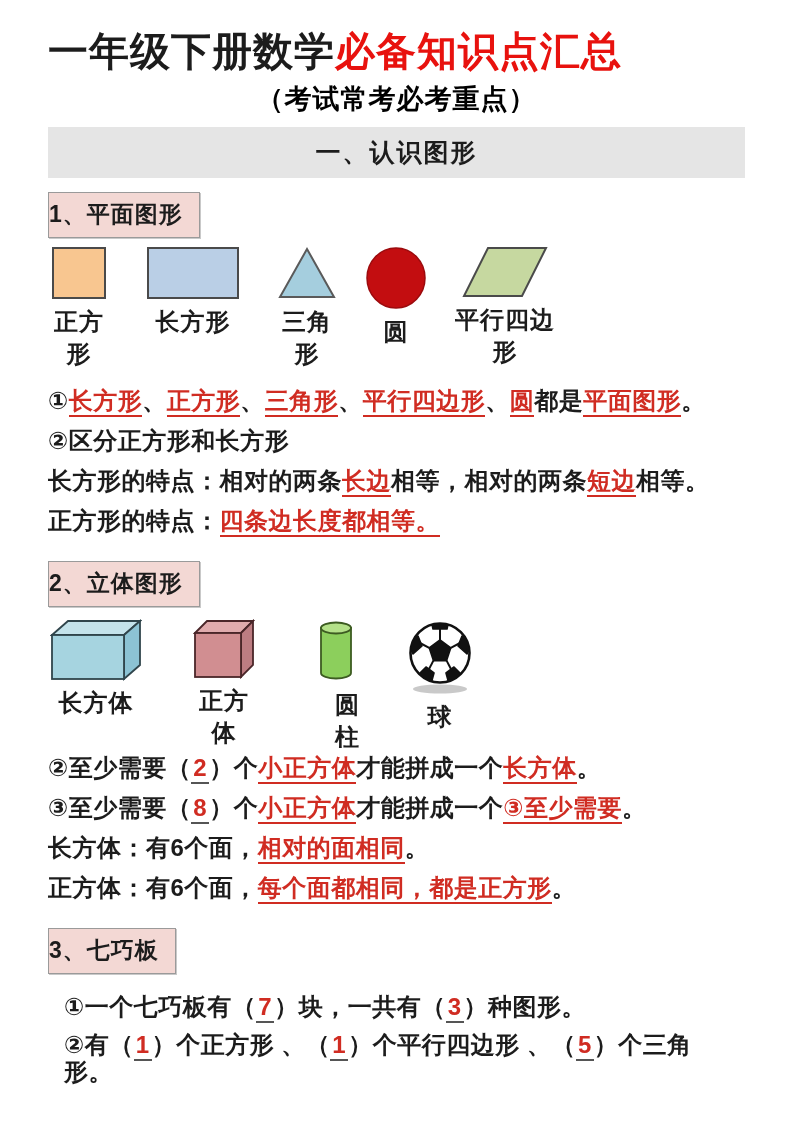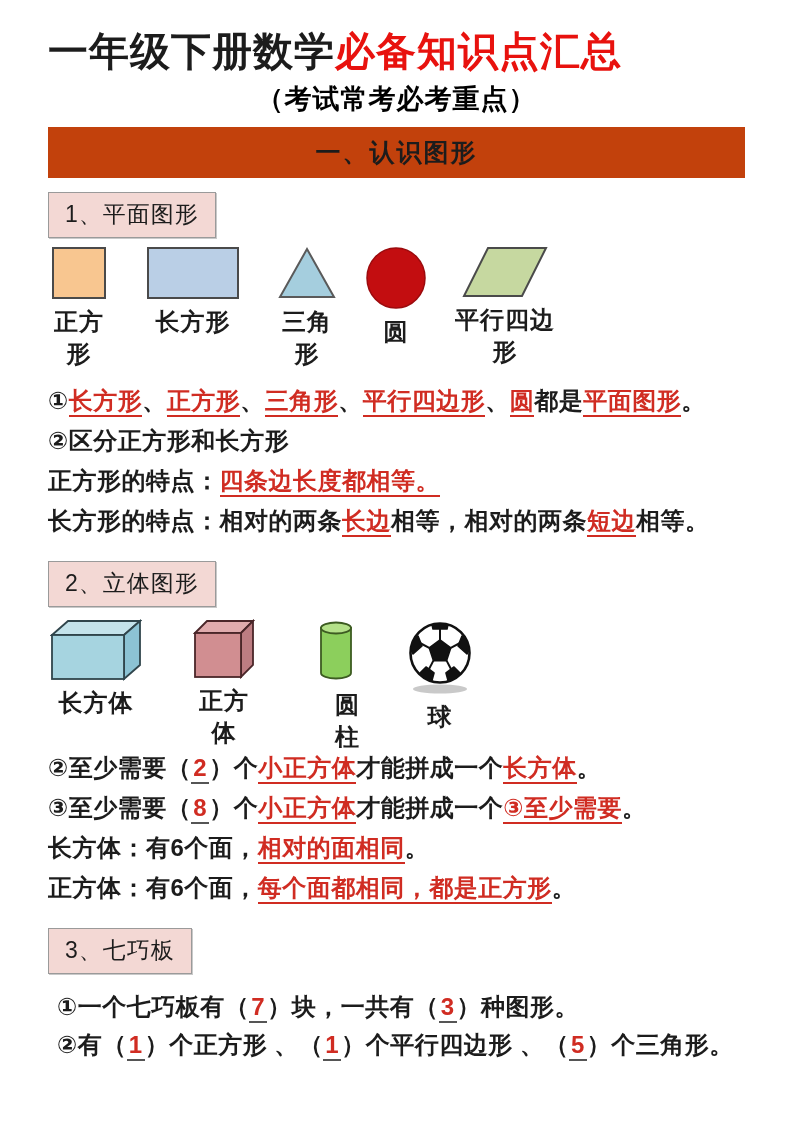--- a/index.html
+++ b/index.html
@@ -16,43 +16,43 @@
     font-size: 40px; font-weight: bold; letter-spacing: 1px; line-height: 50px;
   }
   .title .t-red { color: #e8120e; }
 
   .subtitle {
     text-align: center; margin-top: 5px;
     font-size: 27px; font-weight: bold; color: #000000; letter-spacing: 1px;
   }
 
   .section-bar {
-    margin-top: 10px; background: #c2410c;
+    margin-top: 10px; background: #e5e5e5;
     text-align: center; padding: 9px 0;
     font-size: 25px; font-weight: bold; letter-spacing: 2px;
   }
 
   .badge {
     display: inline-block; margin: 14px 0 8px 0;
     background: #f3d8d4; border: 1px solid #9a9a9a;
     box-shadow: 1px 1px 0 #c9c9c9;
-    padding: 6px 16px 7px 16px;
-    font-size: 23px; font-weight: normal; letter-spacing: 1px;
+    padding: 6px 16px 7px 0;
+    font-size: 23px; font-weight: bold; letter-spacing: 1px;
   }
 
   .shape-row { position: relative; height: 128px; }
   .shape-col { position: absolute; text-align: center; }
   .shape-col svg { display: block; margin: 0 auto; }
   .shape-label { font-size: 24px; font-weight: bold; margin-top: 6px; letter-spacing: 1px; }
 
   .solid-row { position: relative; height: 122px; margin-top: 4px; }
 
   .lines { margin-top: 4px; }
   .line { font-size: 24px; font-weight: 700; line-height: 27px; margin: 13px 0; letter-spacing: 0.5px; }
-  .lines-tight .line { margin: 11px 9px; }
+  .lines-tight .line { margin: 11px 16px; }
   .line .rd { color: #d02c22; border-bottom: 2px solid #d02c22; padding-bottom: 1px; }
   .line .dg { color: #d02c22; border-bottom: 2px solid #555; padding: 0 2px 1px 2px; }
 </style>
 </head>
 <body>
 
 <div class="page">
 
   <h1 class="title"><span>一年级下册数学</span><span class="t-red">必备知识点汇总</span></h1>
 
@@ -93,22 +93,22 @@
       <svg width="86" height="52" viewBox="0 0 86 52">
         <polygon points="26,2 84,2 60,50 2,50" stroke="#4a4a4a" stroke-width="2" fill="#c6d8a0"></polygon>
       </svg>
       <div class="shape-label">平行四边形</div>
     </div>
   </div>
 
   <div class="lines">
     <p class="line"><span>①</span><span class="rd">长方形</span><span>、</span><span class="rd">正方形</span><span>、</span><span class="rd">三角形</span><span>、</span><span class="rd">平行四边形</span><span>、</span><span class="rd">圆</span><span>都是</span><span class="rd">平面图形</span><span>。</span></p>
     <p class="line"><span>②区分正方形和长方形</span></p>
+    <p class="line"><span>长方形的特点：相对的两条</span><span class="rd">长边</span><span>相等，相对的两条</span><span class="rd">短边</span><span>相等。</span></p>
     <p class="line"><span>正方形的特点：</span><span class="rd">四条边长度都相等。</span></p>
-    <p class="line"><span>长方形的特点：相对的两条</span><span class="rd">长边</span><span>相等，相对的两条</span><span class="rd">短边</span><span>相等。</span></p>
   </div>
 
   <div>
     <span class="badge">2、立体图形</span>
   </div>
 
   <div class="solid-row">
     <div class="shape-col" style="left:0; width:96px;">
       <svg width="92" height="62" viewBox="0 0 92 62">
         <polygon points="2,16 18,2 90,2 74,16" stroke="#30454c" stroke-width="1.8" fill="#c4e3eb"></polygon>

